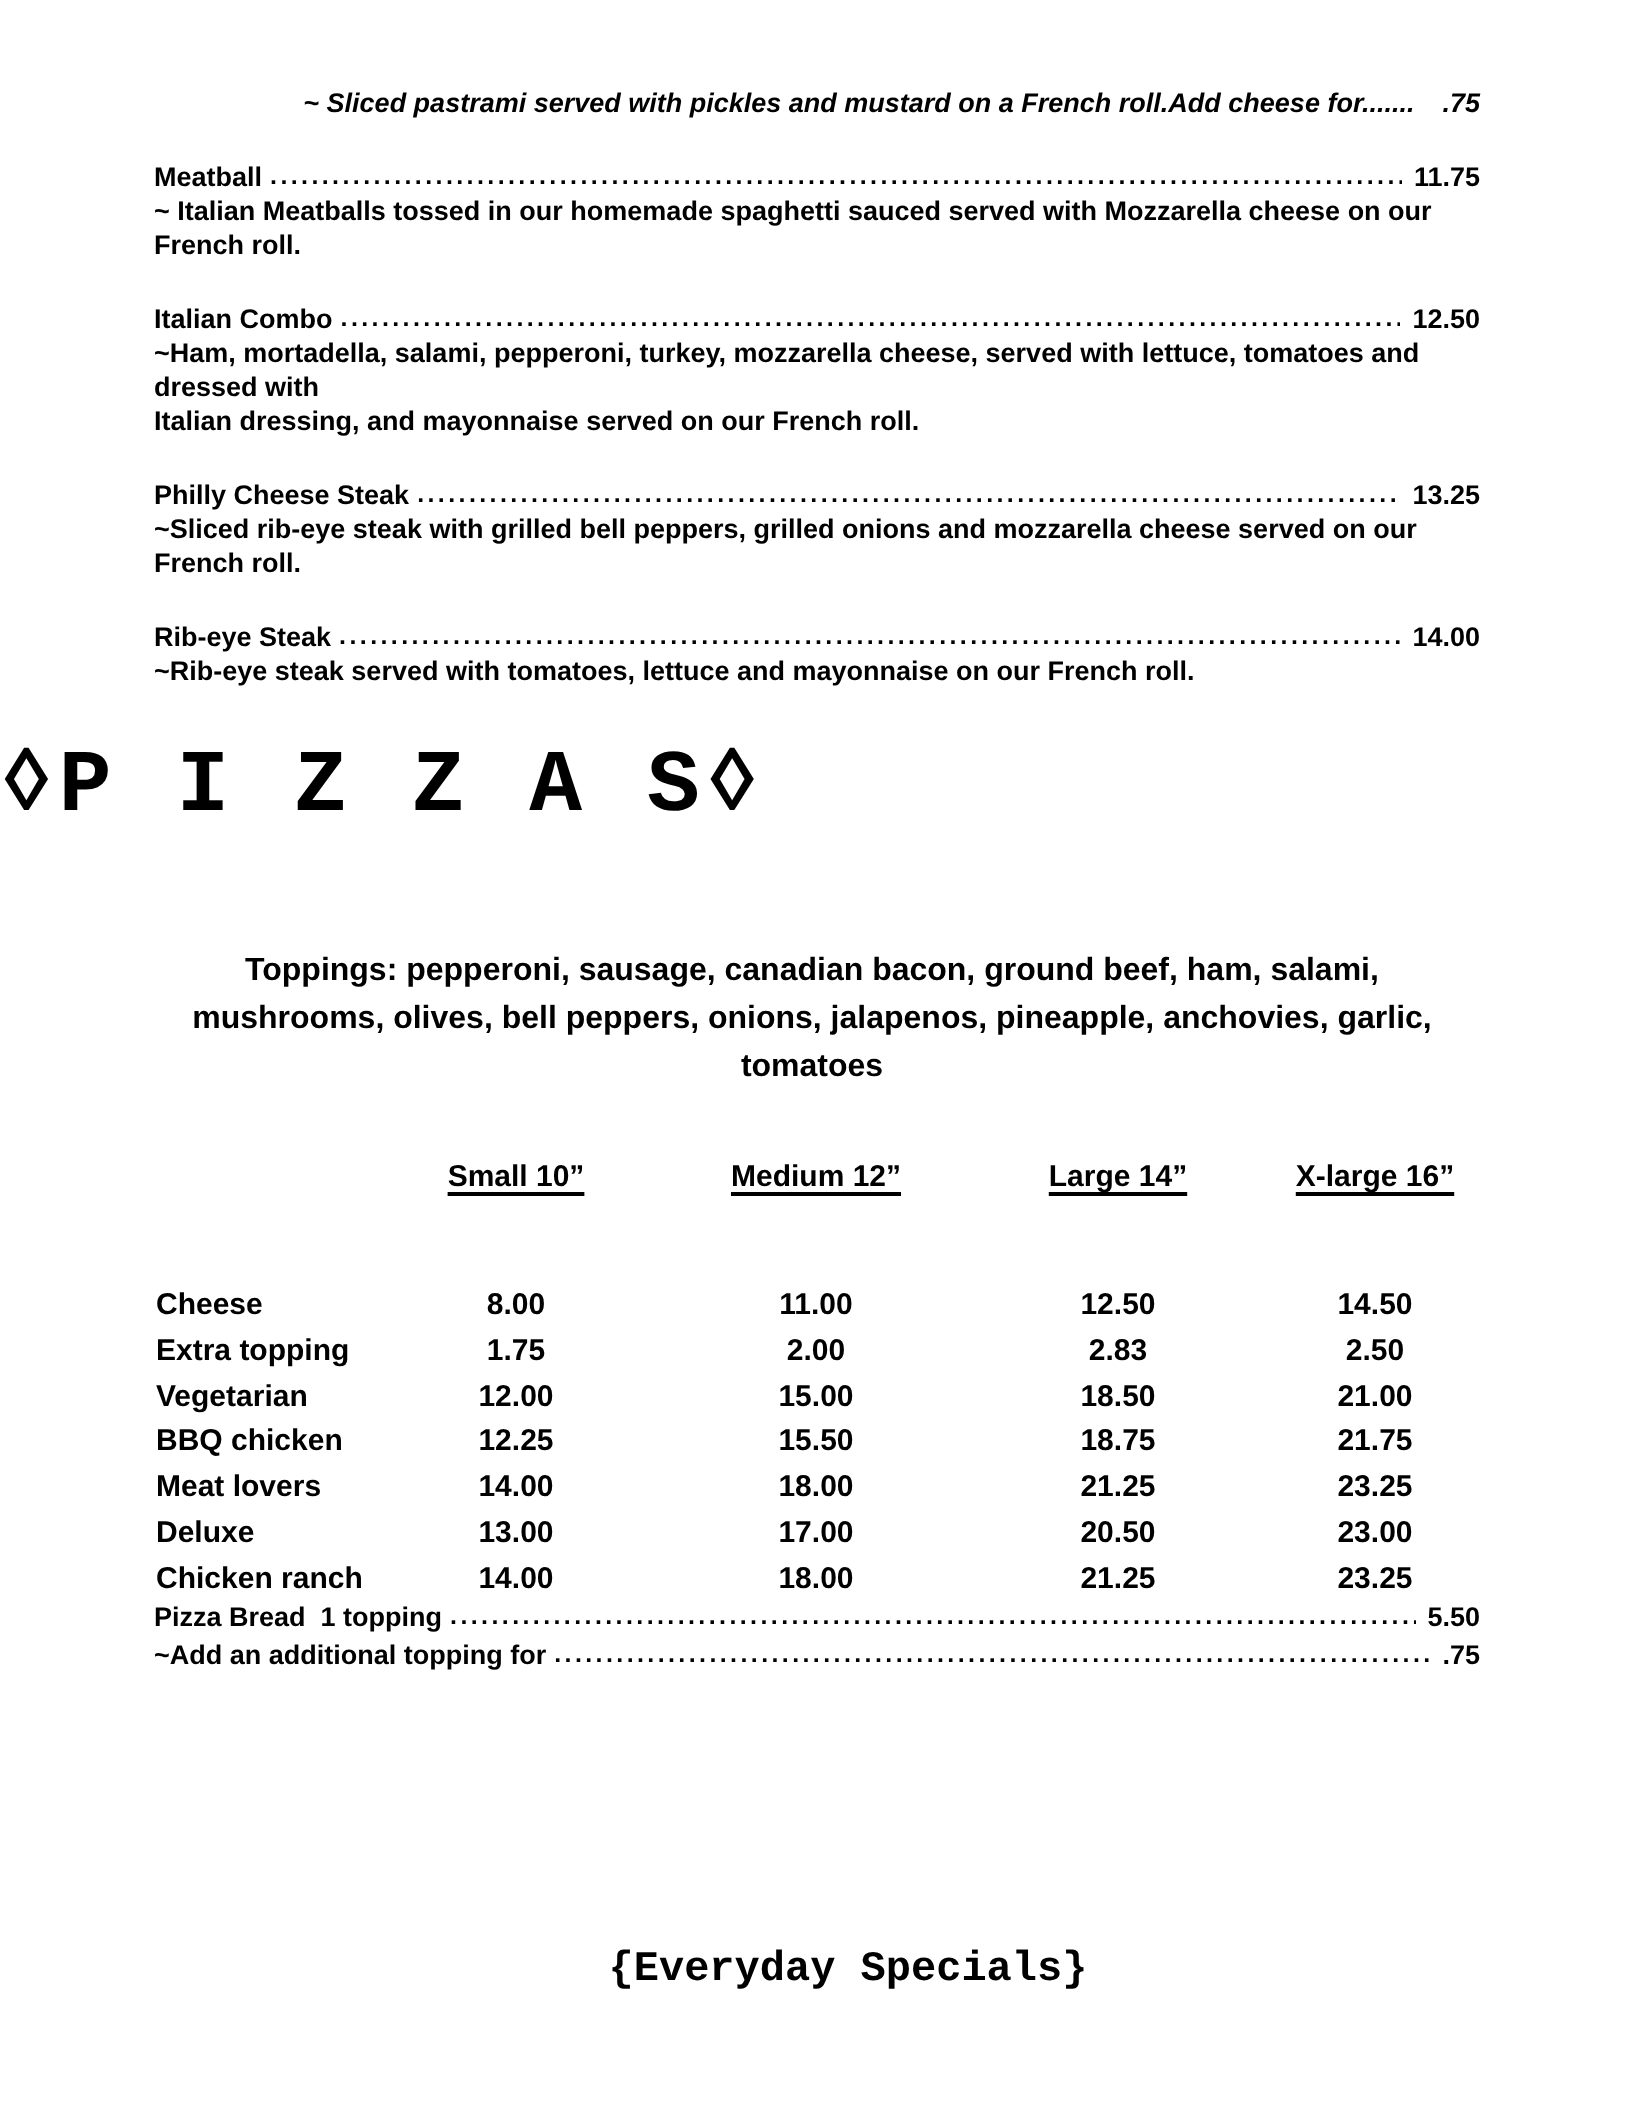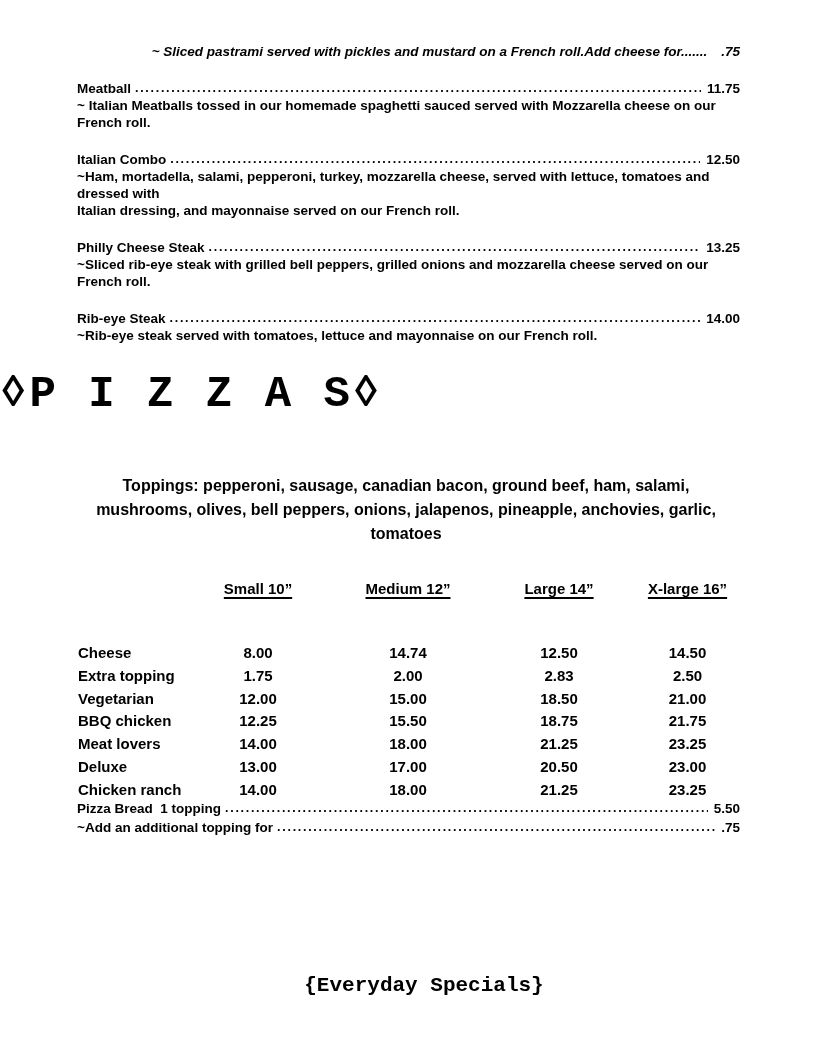--- a/index.html
+++ b/index.html
@@ -150,21 +150,21 @@
       <div class="t-cell item"></div>
       <div class="t-cell c"><span class="col-label">Small 10”</span></div>
       <div class="t-cell c"><span class="col-label">Medium 12”</span></div>
       <div class="t-cell c"><span class="col-label">Large 14”</span></div>
       <div class="t-cell c"><span class="col-label">X-large 16”</span></div>
     </div>
 
     <div class="t-row">
       <div class="t-cell item">Cheese</div>
       <div class="t-cell c">8.00</div>
-      <div class="t-cell c">14.74</div>
+      <div class="t-cell c">11.00</div>
       <div class="t-cell c">12.50</div>
       <div class="t-cell c">14.50</div>
     </div>
 
     <div class="t-row">
       <div class="t-cell item">Extra topping</div>
       <div class="t-cell c">1.75</div>
       <div class="t-cell c">2.00</div>
       <div class="t-cell c">2.83</div>
       <div class="t-cell c">2.50</div>

